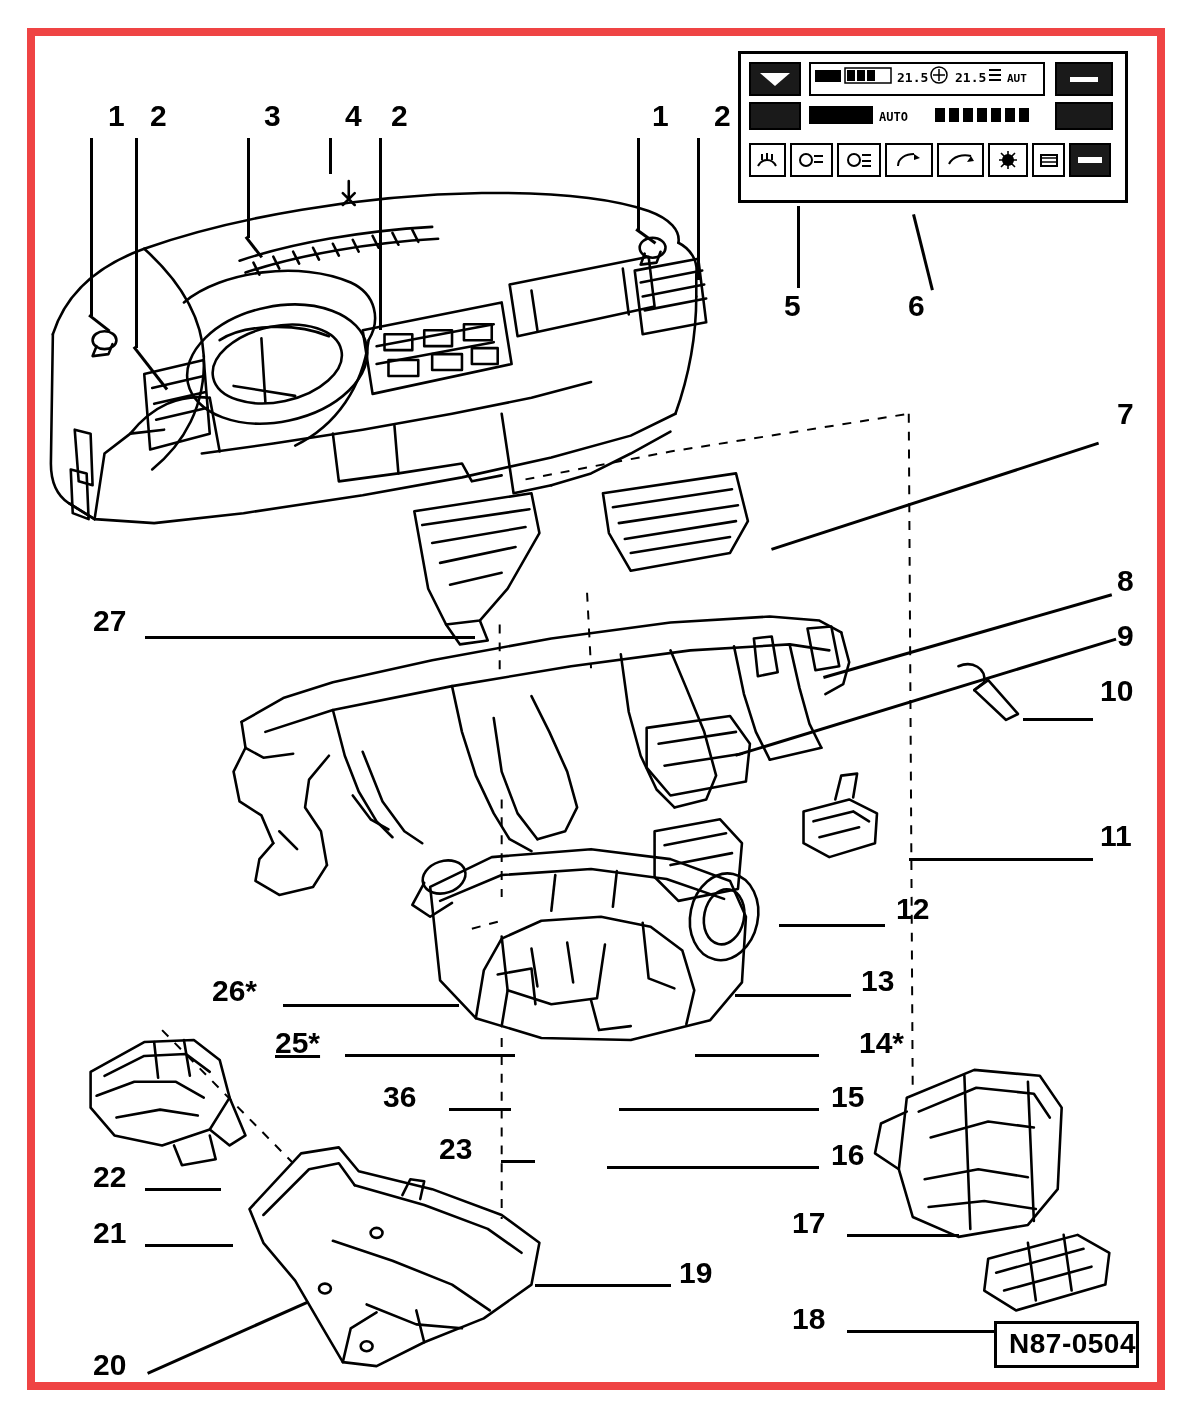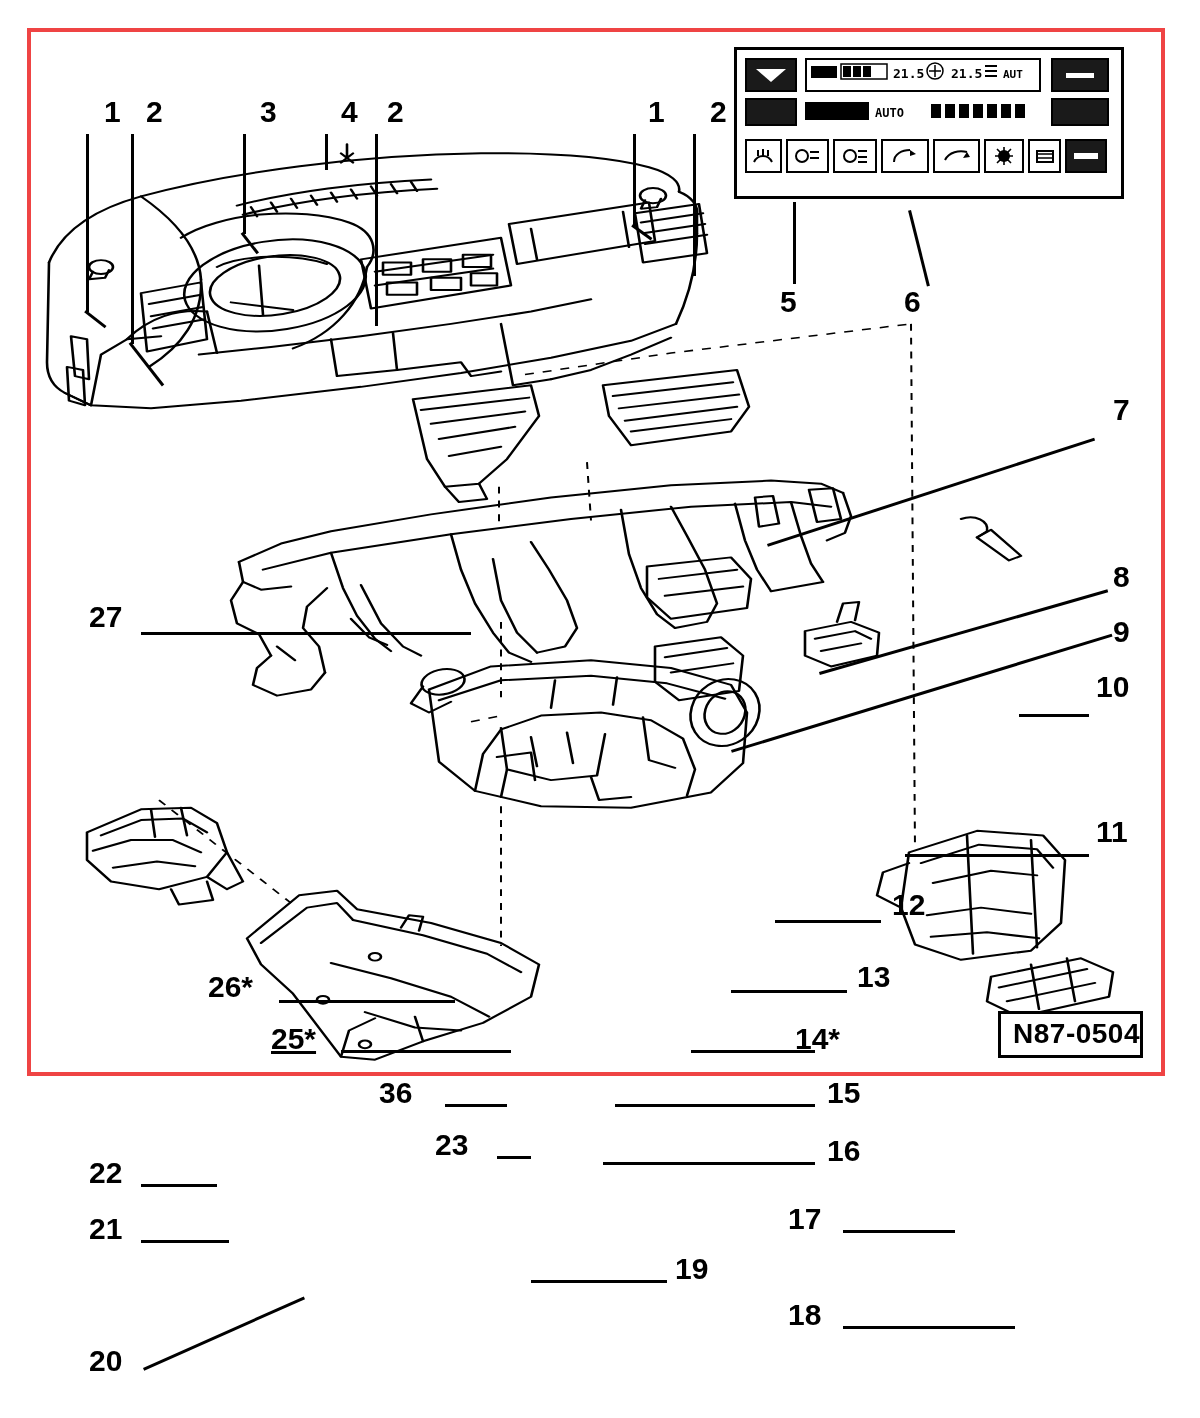--- a/index.html
+++ b/index.html
@@ -15,22 +15,22 @@
     width: 1200px;
     height: 1418px;
     background: #ffffff;
     overflow: hidden;
   }
   #frame {
     position: absolute;
     left: 27px;
     top: 28px;
     width: 1138px;
-    height: 1048px;
-    border: 4px solid #ef4444;
+    height: 1362px;
+    border: 8px solid #ef4444;
     box-sizing: border-box;
     background: #fff;
   }
   .callout {
     position: absolute;
     font-weight: bold;
     font-size: 30px;
     line-height: 30px;
     color: #000;
     white-space: nowrap;
@@ -464,21 +464,21 @@
     <div class="callout" style="left:1082px;top:363px;">7</div>
     <div class="callout" style="left:58px;top:570px;">27</div>
     <div class="callout" style="left:1082px;top:530px;">8</div>
     <div class="callout" style="left:1082px;top:585px;">9</div>
     <div class="callout" style="left:1065px;top:640px;">10</div>
     <div class="callout" style="left:1065px;top:785px;">11</div>
     <div class="callout" style="left:861px;top:858px;">12</div>
     <div class="callout" style="left:826px;top:930px;">13</div>
     <div class="callout" style="left:177px;top:940px;">26*</div>
     <div class="callout" style="left:240px;top:992px;text-decoration:underline;">25*</div>
-    <div class="callout" style="left:764px;top:992px;">14*</div>
+    <div class="callout" style="left:824px;top:992px;">14*</div>
     <div class="callout" style="left:348px;top:1046px;">36</div>
     <div class="callout" style="left:796px;top:1046px;">15</div>
     <div class="callout" style="left:404px;top:1098px;">23</div>
     <div class="callout" style="left:796px;top:1104px;">16</div>
     <div class="callout" style="left:58px;top:1126px;">22</div>
     <div class="callout" style="left:58px;top:1182px;">21</div>
     <div class="callout" style="left:757px;top:1172px;">17</div>
     <div class="callout" style="left:644px;top:1222px;">19</div>
     <div class="callout" style="left:757px;top:1268px;">18</div>
     <div class="callout" style="left:58px;top:1314px;">20</div>

